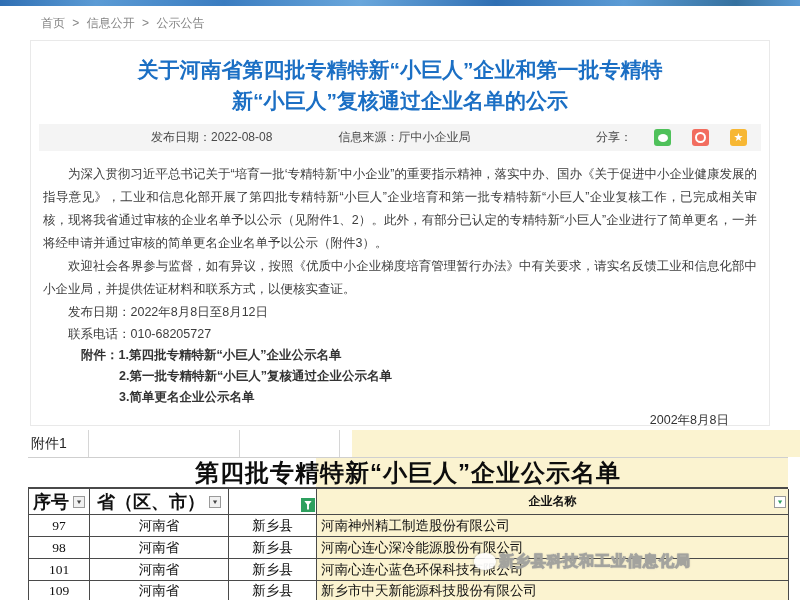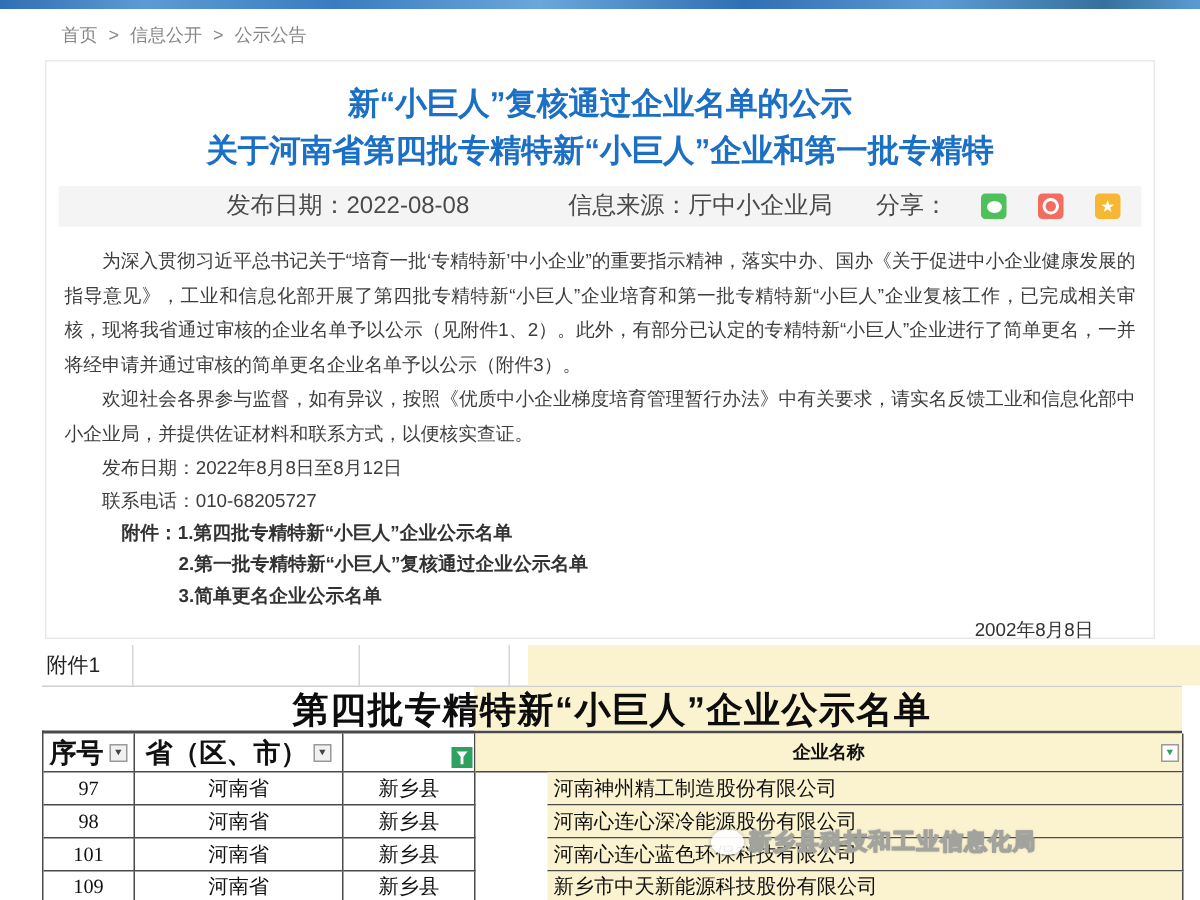--- a/index.html
+++ b/index.html
@@ -17,21 +17,21 @@
   .crumb-link { cursor:pointer; }
 
   
   .content-box { position:absolute; left:30px; top:40px; width:740px; height:386px;
     border:1px solid #e9e9e9; background:#fff; }
 
   .article-title { margin:13px 38px 8px; text-align:center; color:#1b6fc4;
     font-size:21px; font-weight:bold; line-height:31px; }
 
   .meta-bar { margin:8px 8px 0; height:27px; background:#f4f4f4; display:flex;
-    align-items:center; font-size:16px; color:#4a4a4a; }
+    align-items:center; font-size:12px; color:#4a4a4a; }
   .meta-publish { margin-left:112px; }
   .meta-source  { margin-left:66px; }
   .share { margin-left:auto; margin-right:14px; display:flex; align-items:center; gap:21px; }
   .share-label { margin-right:1px; }
   .share-icon { width:17px; height:17px; border-radius:3px; display:flex;
     align-items:center; justify-content:center; cursor:pointer; }
   .icon-wechat { background:#4fc15a; }
   .icon-wechat::before { content:""; width:10px; height:8px; background:#fff; border-radius:50%; }
   .icon-weibo { background:#f26d5f; }
   .icon-weibo::before { content:""; width:7px; height:7px; border:2px solid #fff; border-radius:50%; }
@@ -68,21 +68,21 @@
     font-family:"Liberation Sans","DejaVu Sans",sans-serif; font-size:24px; font-weight:bold; color:#0d0d0d; letter-spacing:1px; }
 
   
   .grid-part { border-top:2px solid #4a4a4a; border-left:1px solid #4a4a4a; }
   .grid-part .cell { border-right:1px solid #4a4a4a; border-bottom:1px solid #4a4a4a; }
   .row-header { height:26px; font-weight:bold; }
   .row-header .cell { font-size:18px; }
   .row-header .col-name { font-size:12px; }
   .row-data { height:22px; }
   .row-data .cell { font-size:13.5px; }
-  .row-data .cell.company { justify-content:flex-start; padding-left:4px;margin-left:48px; }
+  .row-data .cell.company { justify-content:flex-start; padding-left:4px; }
   .row-last { height:21px; }
 
   
   .dd { width:12px; height:12px; border:1px solid #9a9a9a; background:#f1f1f1;
     display:inline-flex; align-items:center; justify-content:center; margin-left:4px; cursor:pointer; flex:0 0 auto; }
   .dd::after { content:"▼"; font-size:6px; color:#444; transform:scaleX(1.2); }
   .dd-right { position:absolute; right:2px; top:50%; transform:translateY(-50%); margin-left:0; background:#fff; }
   .dd-right::after { color:#2ea05f; }
   .filter-applied { position:absolute; right:1px; bottom:2px; width:14px; height:14px;
     background:#2ea05f; display:flex; align-items:center; justify-content:center; cursor:pointer; }
@@ -107,22 +107,22 @@
   <div class="breadcrumb">
     <span class="crumb-link">首页</span>
     <span>&gt;</span>
     <span class="crumb-link">信息公开</span>
     <span>&gt;</span>
     <span>公示公告</span>
   </div>
 
   <div class="content-box">
     <div class="article-title">
+      <div>关于河南省第四批专精特新“小巨人”企业和第一批专精特</div>
       <div>新“小巨人”复核通过企业名单的公示</div>
-      <div>关于河南省第四批专精特新“小巨人”企业和第一批专精特</div>
     </div>
 
     <div class="meta-bar">
       <span class="meta-publish">发布日期：2022-08-08</span>
       <span class="meta-source">信息来源：厅中小企业局</span>
       <span class="share">
         <span class="share-label">分享：</span>
         <span class="share-icon icon-wechat"></span>
         <span class="share-icon icon-weibo"></span>
         <span class="share-icon icon-star"></span>

